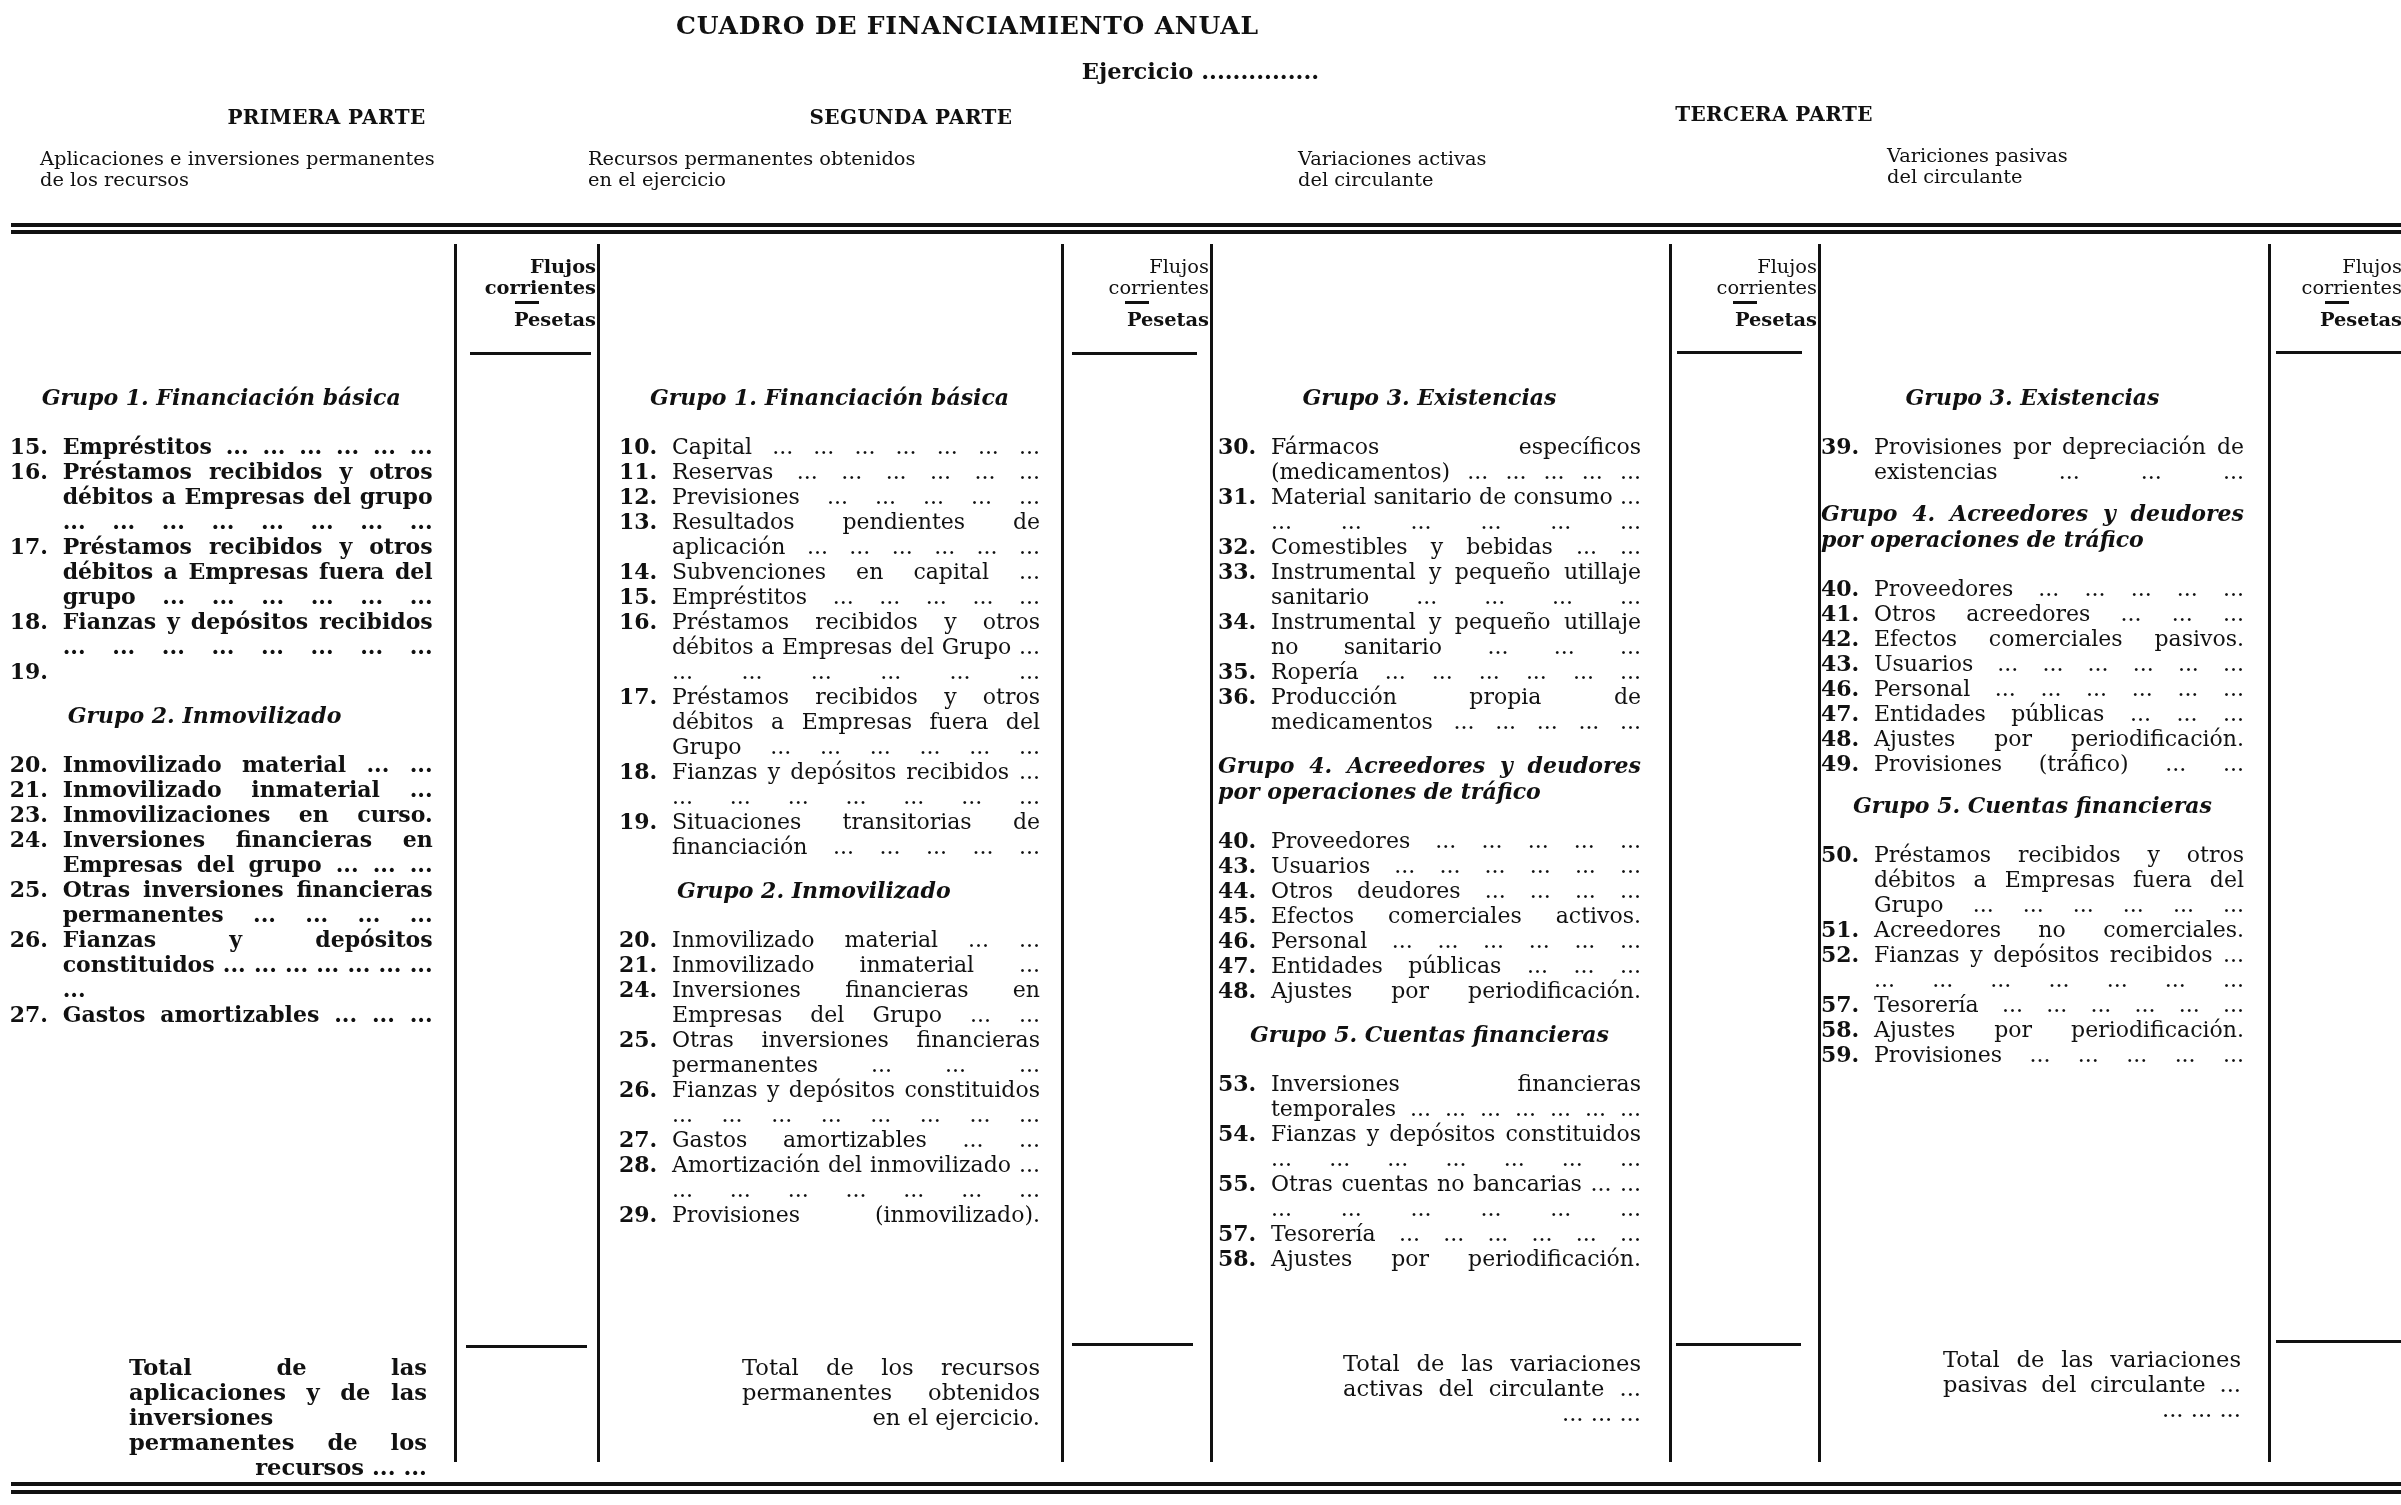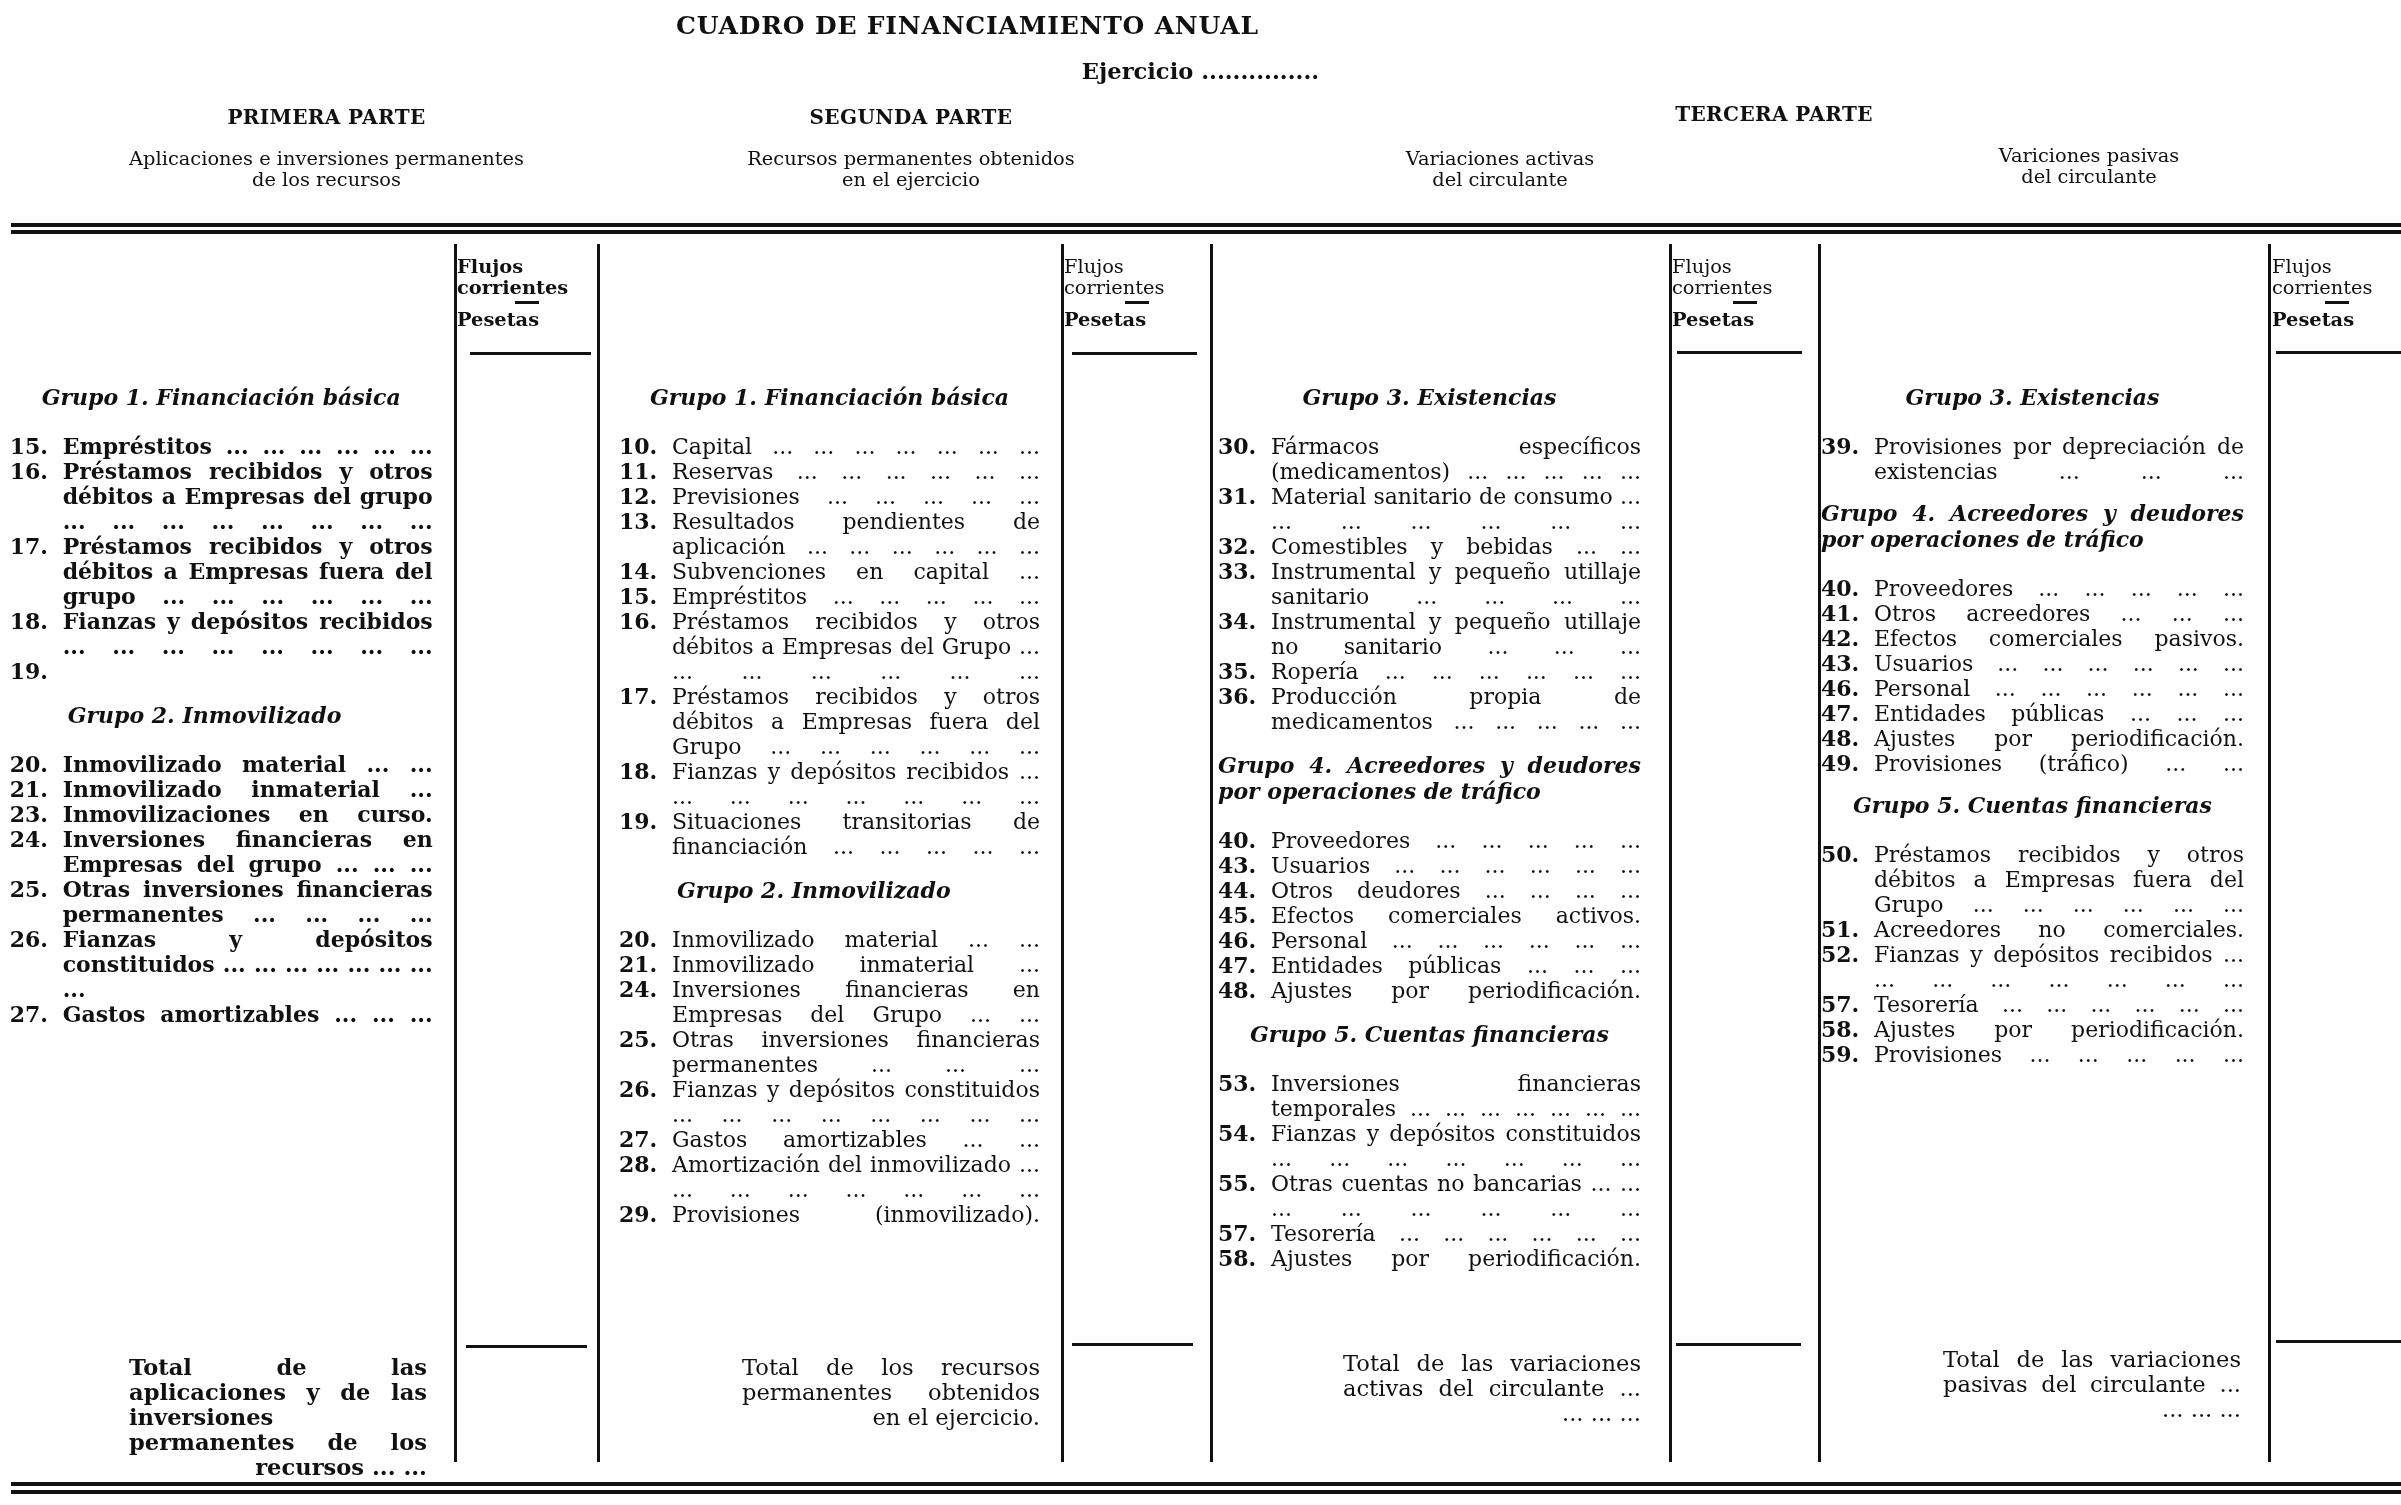--- a/index.html
+++ b/index.html
@@ -2,32 +2,32 @@
 <html style="font-size:13px"><head>
 <meta charset="utf-8">
 <style>
   html, body { margin: 0; padding: 0; background: #ffffff; }
   body { width: 2401px; height: 1506px; position: relative; overflow: hidden;
          font-family: "DejaVu Serif", "Liberation Serif", serif; color: #111; }
   .abs { position: absolute; }
   .title { top: 11.3px; left: 0; width: 1935px; text-align: center; font-size: 25px; font-weight: bold; letter-spacing: 0.8px; }
   .ejercicio { top: 58px; left: 0; width: 2401px; text-align: center; font-size: 22.6px; font-weight: bold; }
   .parte { font-size: 20px; font-weight: bold; text-align: center; letter-spacing: 0.4px; }
-  .subt { font-size: 19.4px; text-align: center; line-height: 21px; }
+  .subt { font-size: 19.4px; text-align: left; line-height: 21px; padding-left: 40px; }
   .subt .it { }
   .rule { position: absolute; left: 11.3px; width: 2390px; background: #111; }
   .vline { position: absolute; width: 3.2px; background: #111; }
   .col { position: absolute; font-size: 22px; line-height: 25px; }
   .grp { font-style: italic; font-weight: bold; text-align: center; margin: 0 0 24px 0; line-height: 26px; }
   .grp.left { text-align: justify; }
   .item { display: flex; }
   .num { width: 53px; flex: 0 0 53px; font-weight: bold; }
   .txt { flex: 1; text-align: justify; text-align-last: justify; }
   .gap { height: 32px; }
-  .flujos { position: absolute; text-align: left; font-size: 19.4px; line-height: 21px; font-weight: bold; }
+  .flujos { position: absolute; text-align: right; font-size: 19.4px; line-height: 21px; font-weight: bold; }
   .flujos .dash { display: block; width: 24px; height: 3.2px; background: #111; margin: 3.2px auto 4.8px; }
   .hbar { position: absolute; height: 3.2px; background: #111; }
   .total { position: absolute; font-size: 22.6px; line-height: 25px; text-align: justify; text-align-last: right; }
   .bold { font-weight: bold; }
 </style>
 </head>
 <body>
 
 <div class="abs title">CUADRO DE FINANCIAMIENTO ANUAL</div>
 <div class="abs ejercicio">Ejercicio ...............</div>

